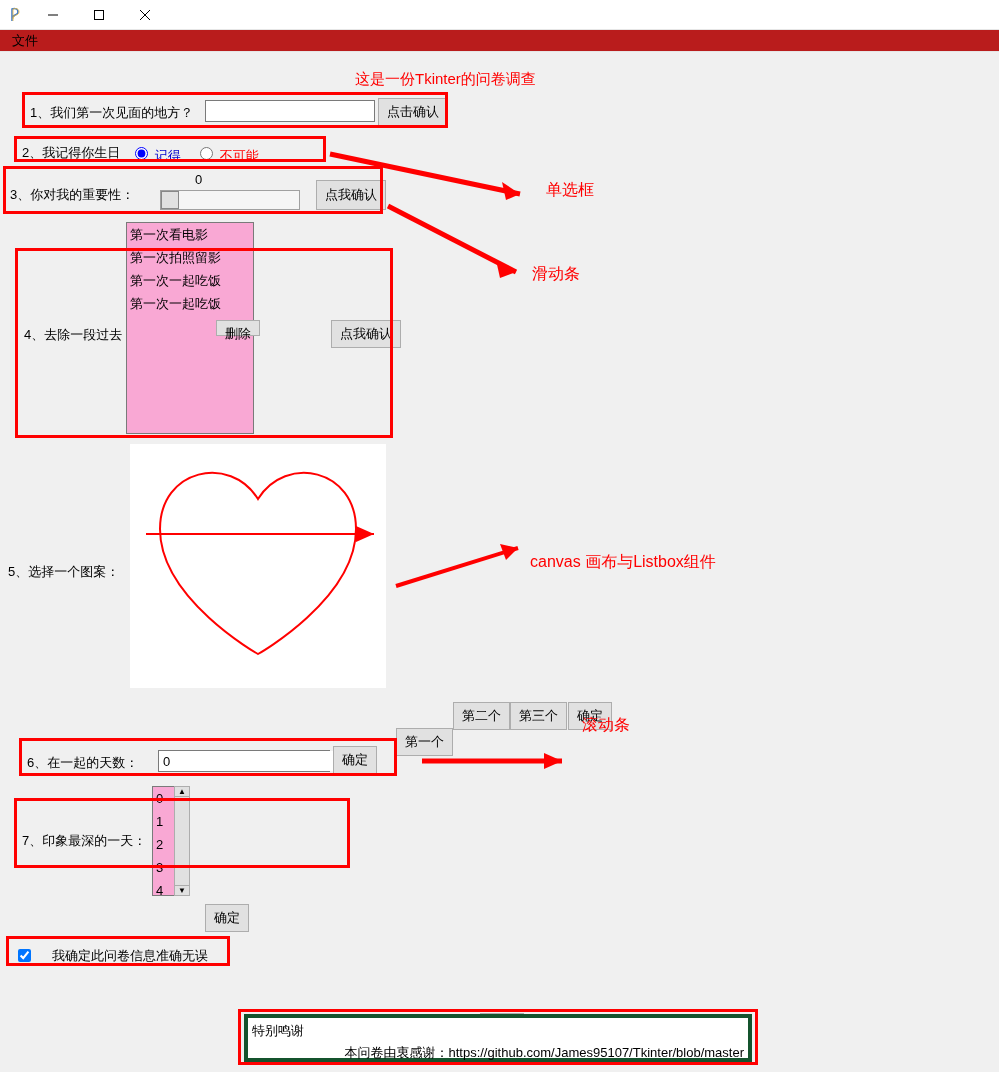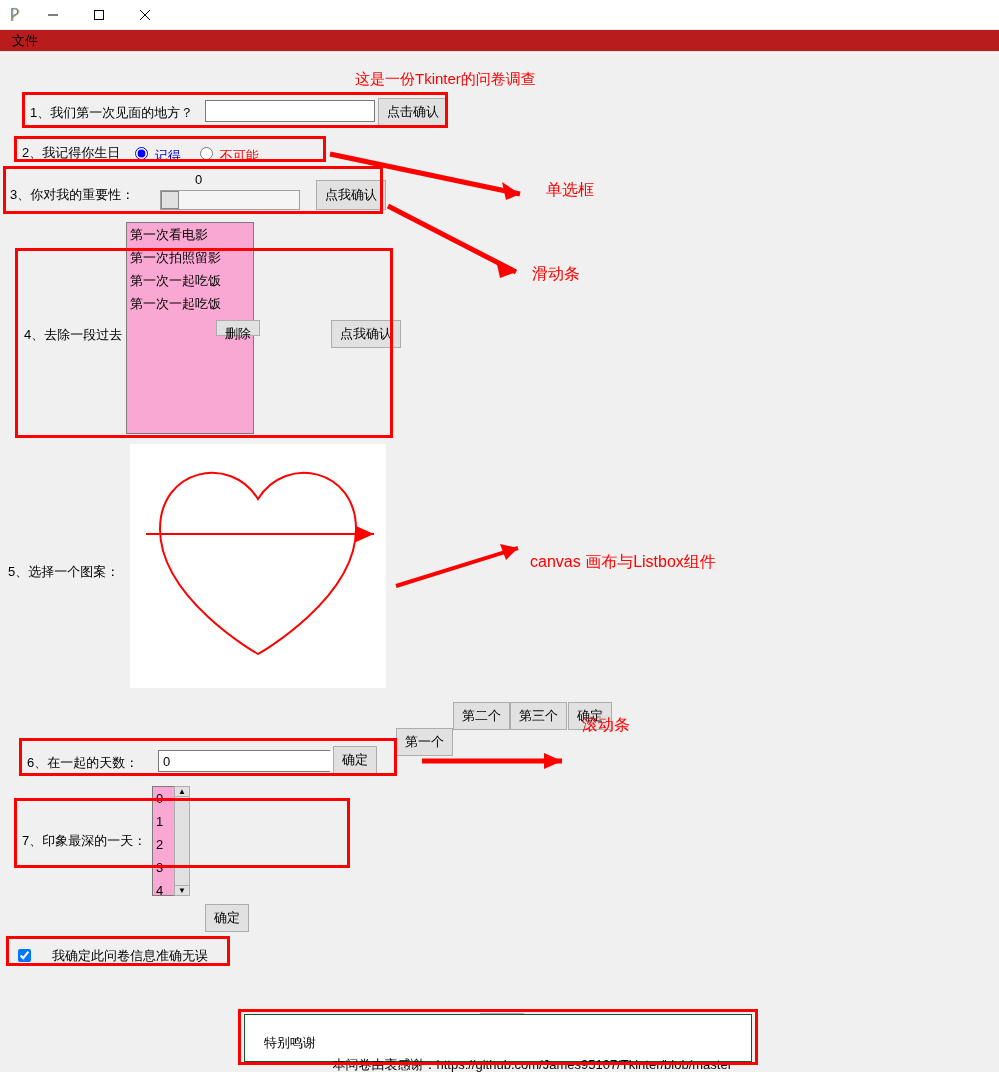--- a/index.html
+++ b/index.html
@@ -111,22 +111,22 @@
   }
   .spinbox .arrows {
     width:16px; display:flex; flex-direction:column; border-left:1px solid #aaa;
   }
   .spinbox .arrows div {
     flex:1; font-size:8px; text-align:center; line-height:9px; background:#e1e1e1;
   }
   .credits {
     position:absolute;
     background:#fff;
-    border:1px solid #14532d;
-    padding:17px;
+    border:4px solid #14532d;
+    padding:2px;
   }
   .check { display:flex; align-items:flex-end; gap:18px; }
 </style>
 </head>
 <body>
 
 <div class="titlebar">
   <span class="icon">
     <svg viewBox="0 0 16 16" width="16" height="16">
         <path d="M4 14 L4 2 C4 2 10 0 10 5 C10 9 4 7 4 12" stroke="#3a76c6" fill="none" stroke-width="1.5"></path>

